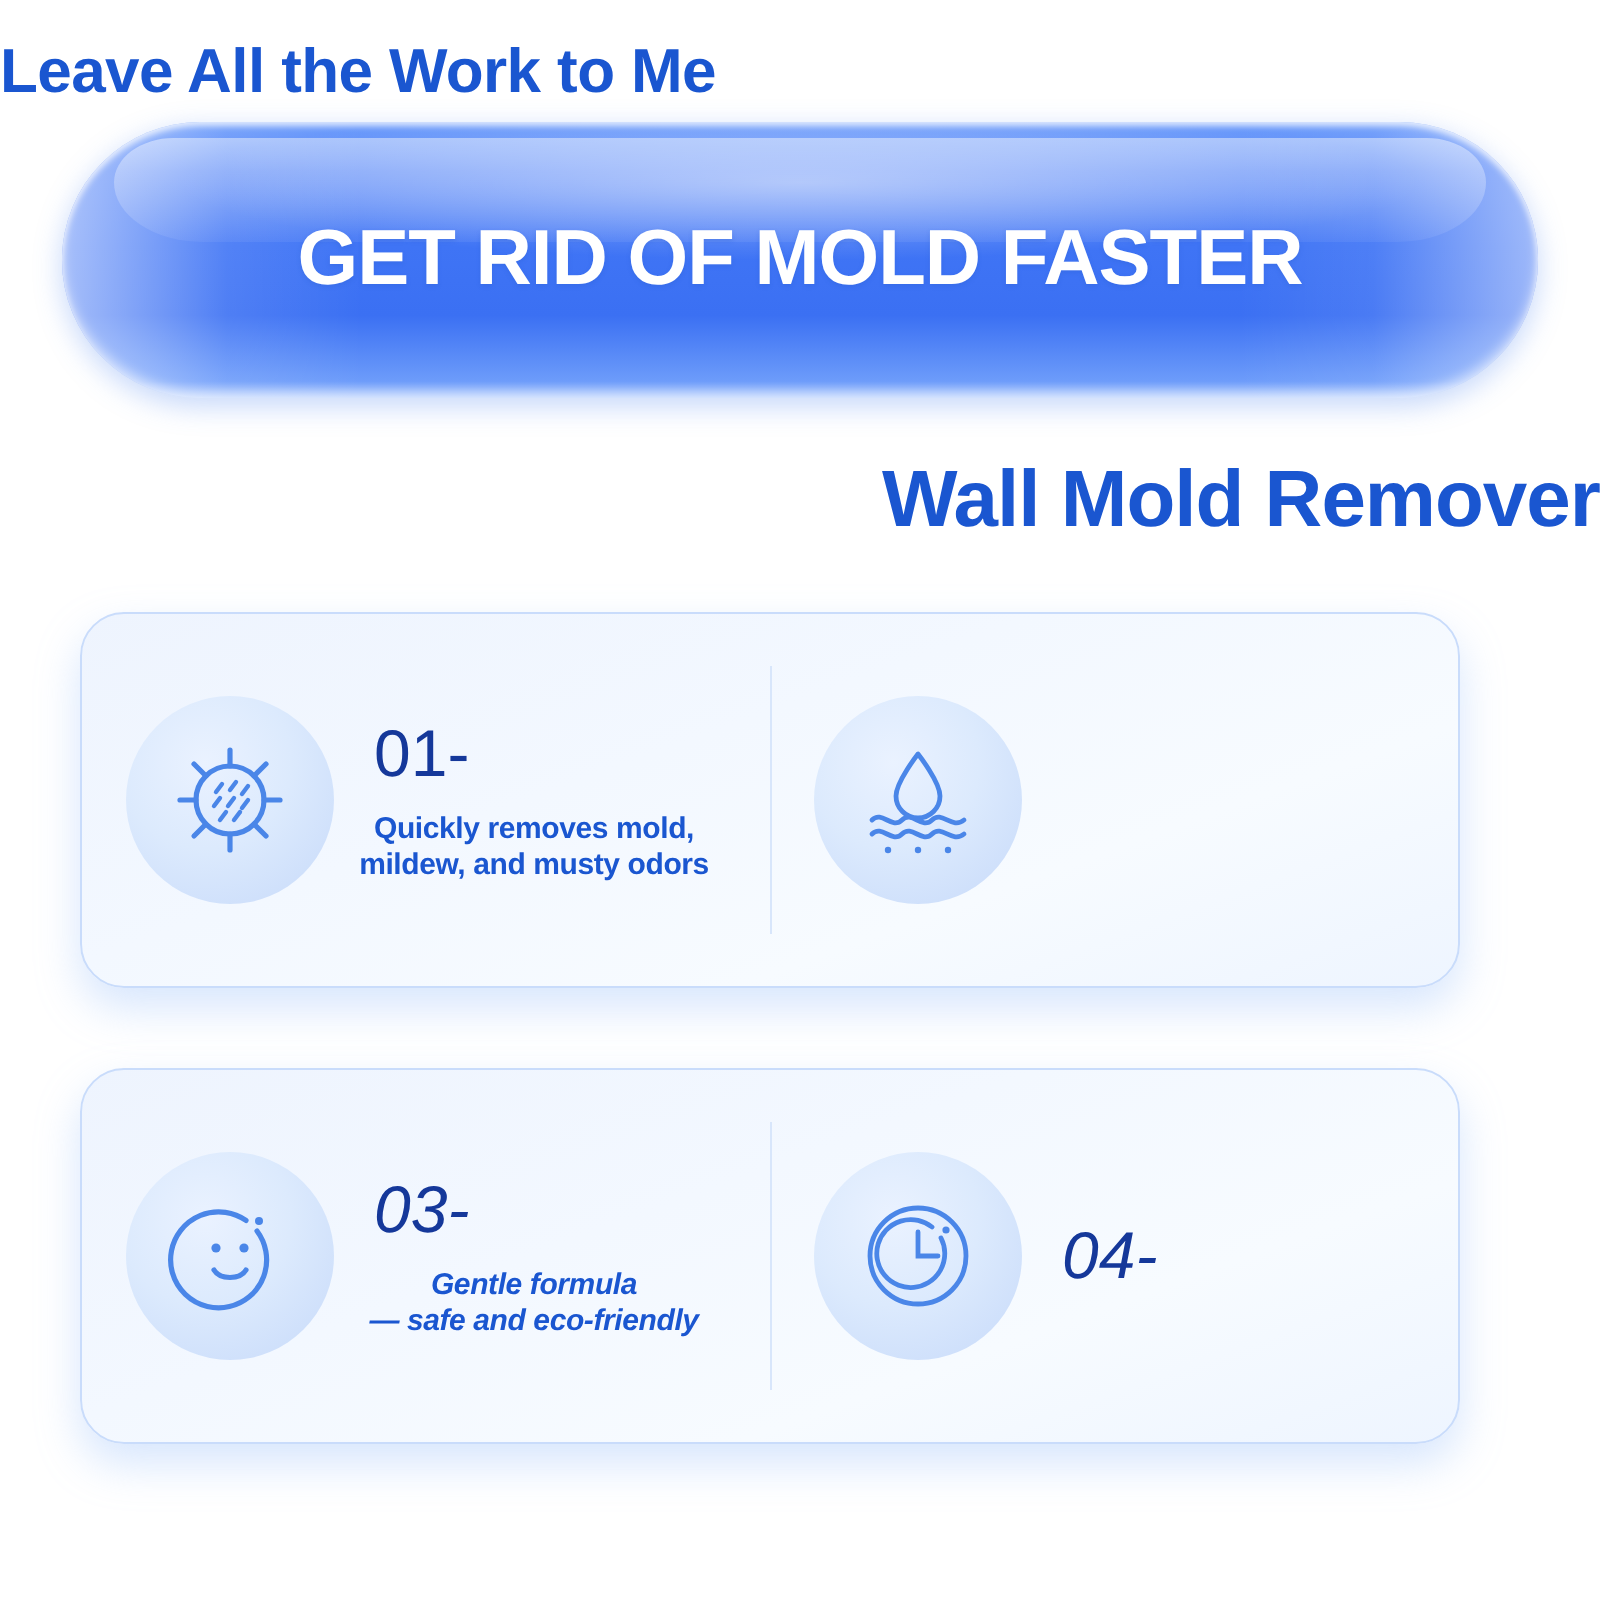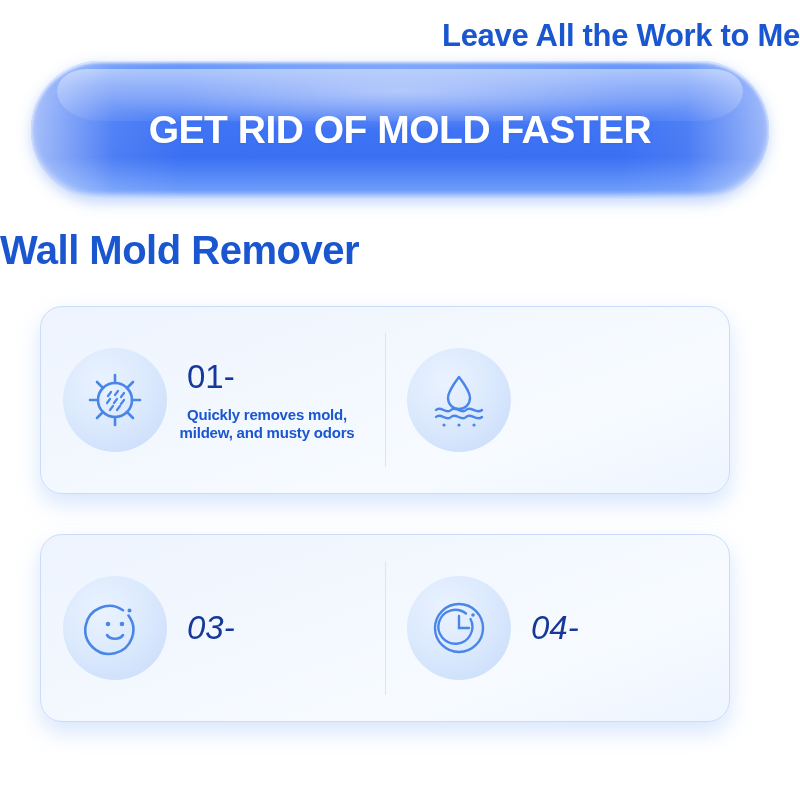--- a/index.html
+++ b/index.html
@@ -21,21 +21,21 @@
     height: 800px;
     background: #ffffff;
   }
 
   
   .eyebrow {
     position: absolute;
     top: 16px;
     left: 0;
     width: 800px;
-    text-align: right;
+    text-align: left;
     font-size: 31px;
     font-weight: bold;
     letter-spacing: -0.3px;
     color: #1a56d0;
     line-height: 40px;
   }
 
   
   .pill-wrap {
     position: absolute;
@@ -98,21 +98,21 @@
     white-space: nowrap;
     z-index: 3;
   }
 
   
   .subtitle {
     position: absolute;
     top: 222px;
     left: 0;
     width: 800px;
-    text-align: left;
+    text-align: right;
     font-size: 40px;
     font-weight: bold;
     letter-spacing: -0.5px;
     color: #1a56d0;
     line-height: 56px;
   }
 
   
   .card {
     position: absolute;
@@ -269,20 +269,22 @@
           <svg width="62" height="62" viewBox="0 0 62 62" fill="none" stroke="#4a86e8" stroke-width="2.6" stroke-linecap="round">
             <path d="M44.5 18.5 A24 24 0 1 1 39 13.2"></path>
             <circle cx="24" cy="27" r="2.3" fill="#4a86e8" stroke="none"></circle>
             <circle cx="38" cy="27" r="2.3" fill="#4a86e8" stroke="none"></circle>
             <circle cx="45.5" cy="13.5" r="2" fill="#4a86e8" stroke="none"></circle>
             <path d="M23 38 C26 43, 36 43, 39 38"></path>
           </svg>
         </div>
         <div class="text-col">
           <div class="num">03-</div>
+          <div class="desc">Gentle formula
+— safe and eco-friendly</div>
         </div>
       </div>
 
       <div class="divider"></div>
 
       <div class="half half-2">
         <div class="icon-bubble">
           <svg width="62" height="62" viewBox="0 0 62 62" fill="none" stroke="#4a86e8" stroke-width="2.4" stroke-linecap="round">
             <circle cx="31" cy="31" r="24"></circle>
             <path d="M42.5 22 A17 17 0 1 1 38 16.5"></path>

